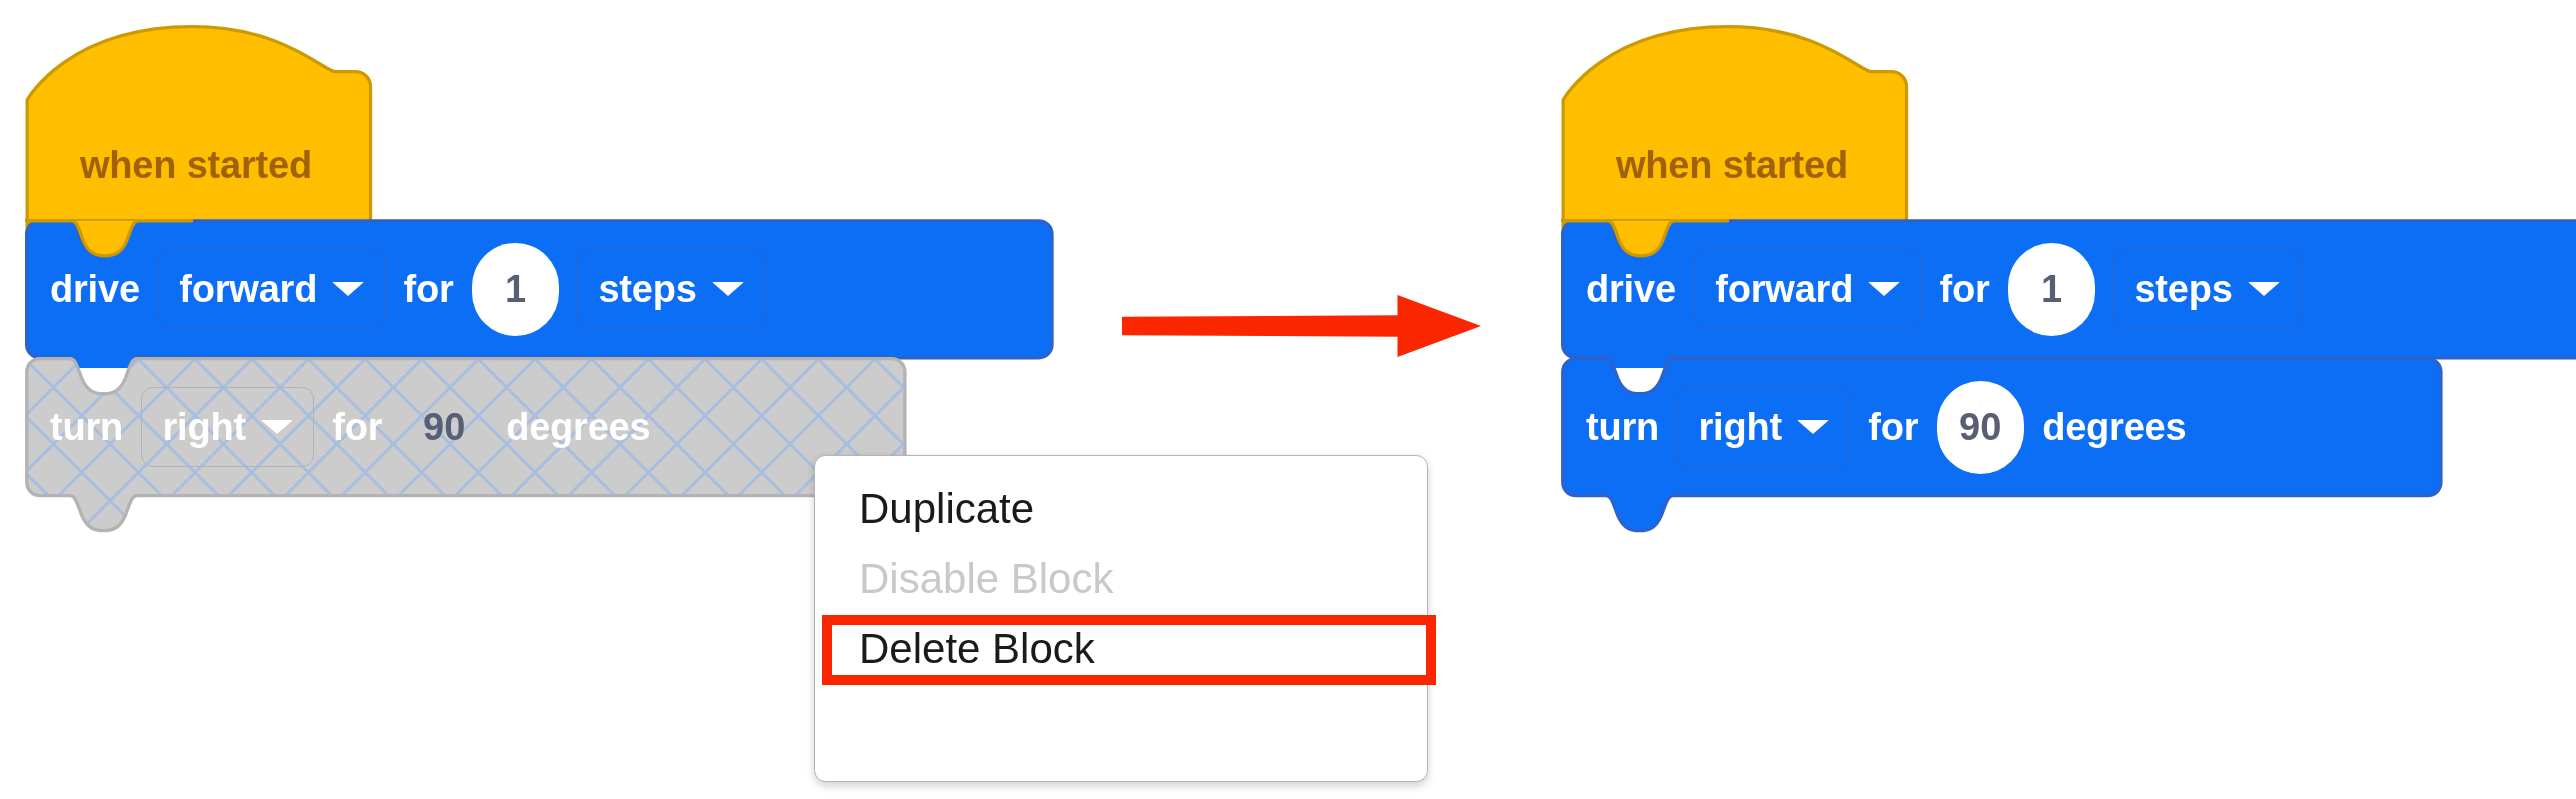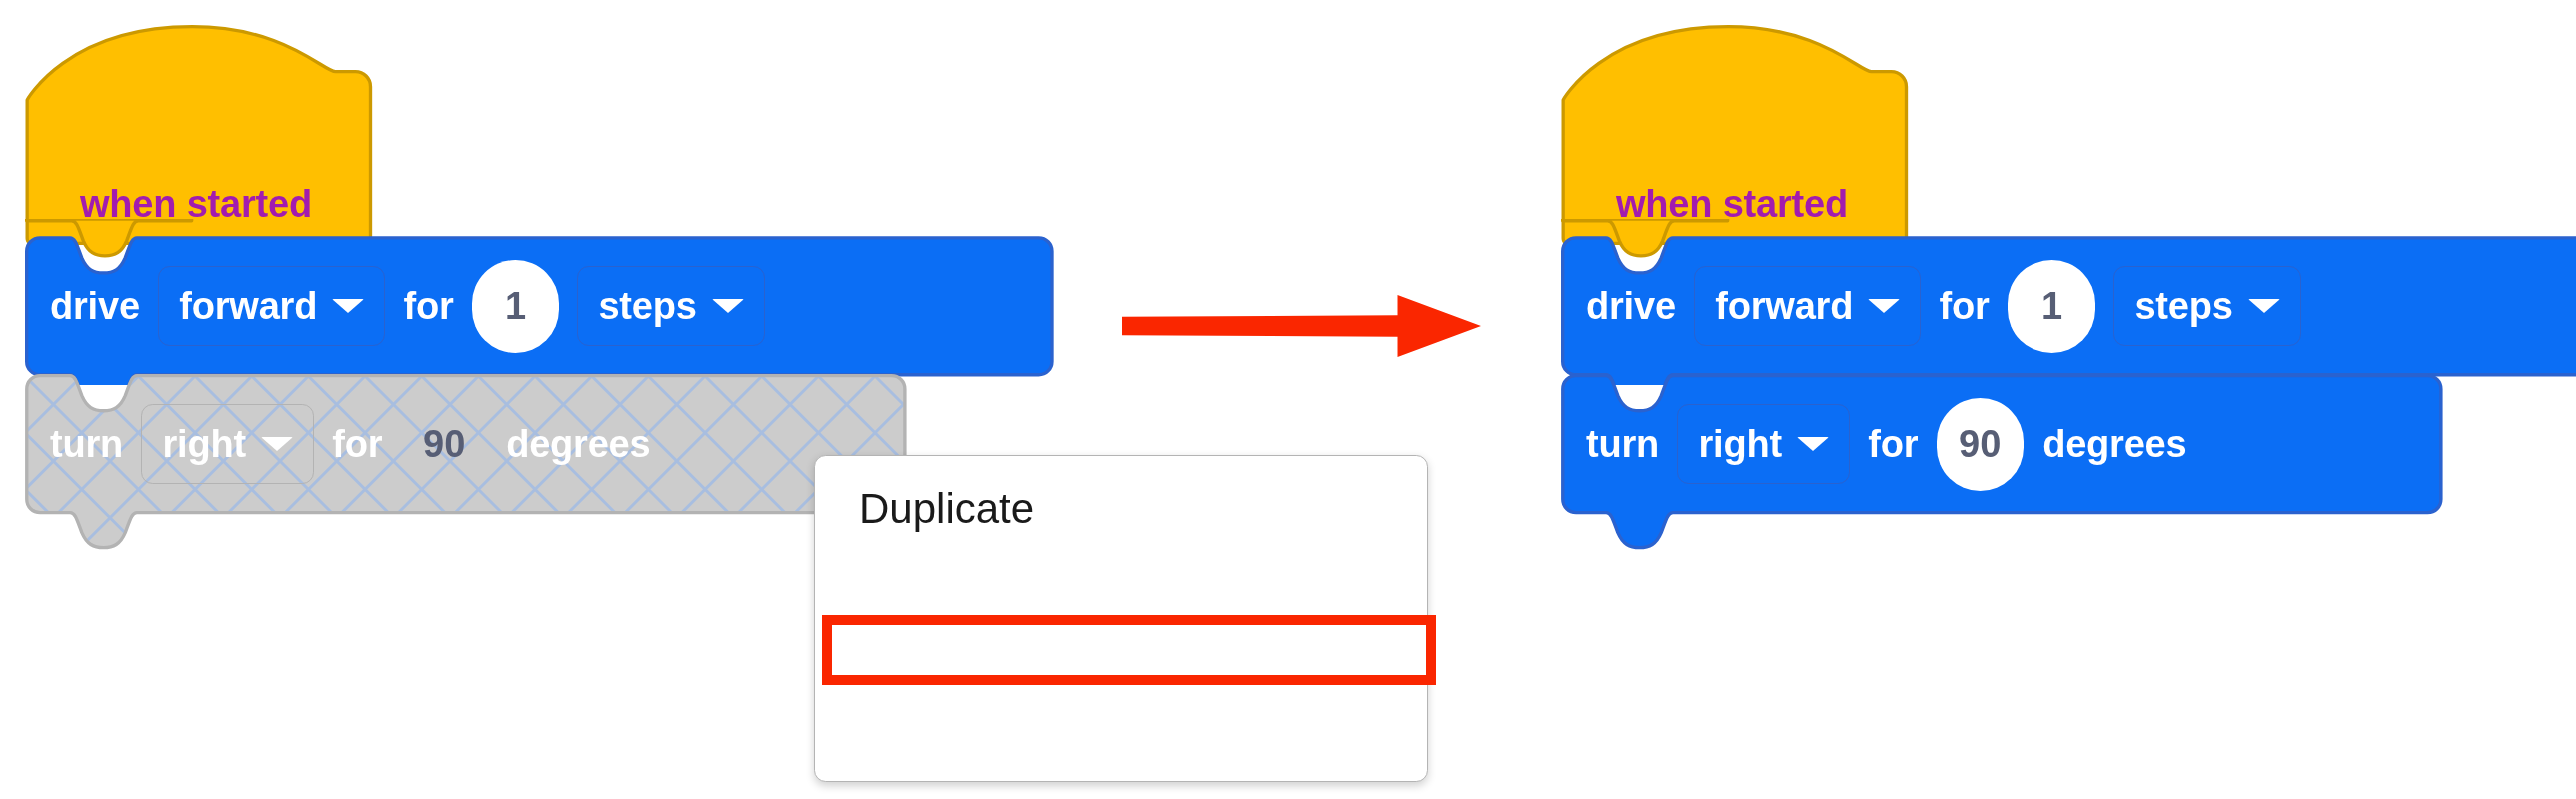--- a/index.html
+++ b/index.html
@@ -25,30 +25,29 @@
   .hat-block {
     position: relative;
     width: 346px;
     height: 224px;
   }
   .hat-block .hat-svg { position: absolute; top: 0; left: 0; }
   .hat-block .hat-label {
     position: absolute;
     left: 55px;
     top: 124px;
-    color: #a21caf;
+    color: #a16207;
     font-size: 38px;
     font-weight: bold;
     letter-spacing: -0.2px;
     white-space: nowrap;
-    margin-top: 39px;
-  }
-
-  
-  .cmd-block { position: relative; margin-top: 17px; }
+  }
+
+  
+  .cmd-block { position: relative; }
   .cmd-block .cmd-svg { position: absolute; top: 0; left: 0; }
   .cmd-row {
     position: absolute;
     left: 0; top: 0;
     height: 137px;
     display: flex;
     align-items: center;
     padding-left: 25px;
     gap: 18.4px;
     white-space: nowrap;
@@ -283,18 +282,20 @@
         <span class="num-oval">
           <span class="num-text">90</span>
         </span>
         <span class="blk-text">degrees</span>
       </div>
     </div>
   </div>
 
   <div class="context-menu" style="left:814px; top:455px; width:614px; height:327px; z-index:10;">
     <div class="menu-item">Duplicate</div>
+    <div class="menu-item disabled-item">Disable Block</div>
+    <div class="menu-item">Delete Block</div>
   </div>
 
   <div class="menu-highlight-box" style="left:822px; top:615px; width:614px; height:70px; z-index:11;"></div>
 
 </div>
 
 
 </body></html>

